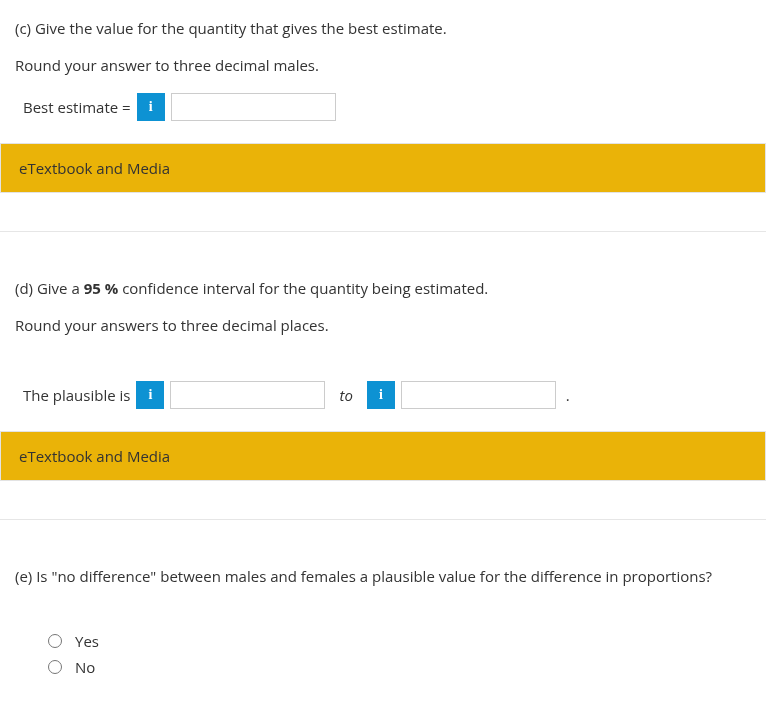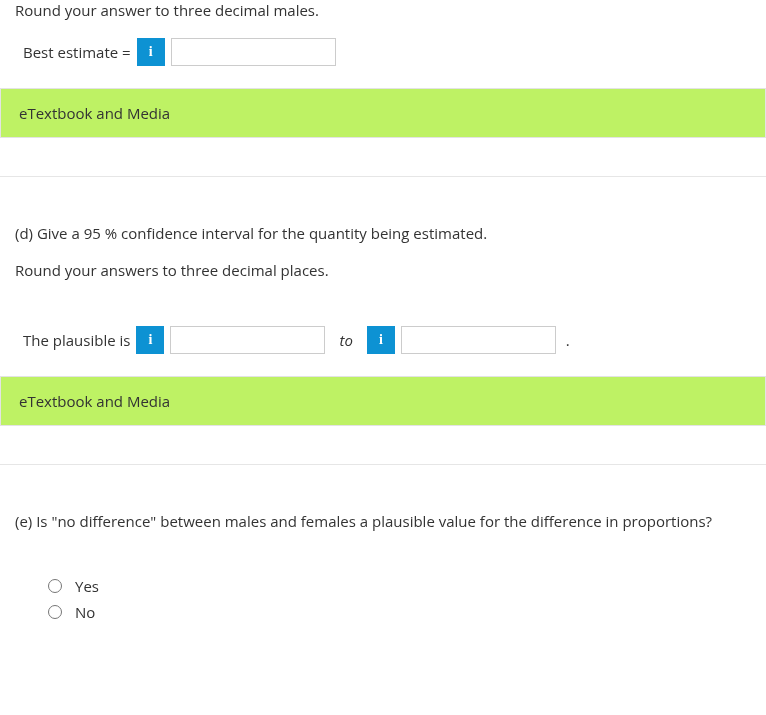--- a/index.html
+++ b/index.html
@@ -47,21 +47,21 @@
   }
   input.answer {
     height: 28px;
     border: 1px solid #ccc;
     padding: 2px 6px;
     font-size: 14px;
   }
   .w-med { width: 165px; }
   .w-sm  { width: 155px; }
   .etext {
-    background: #bef264;
+    background: #eab308;
     border: 1px solid #e3e3e3;
     padding: 14px 18px;
     font-size: 15px;
     color: #333;
     margin: 0 0 0 0;
   }
   .hr {
     border: none;
     border-top: 1px solid #e6e6e6;
     margin: 0;
@@ -74,26 +74,27 @@
   .radio-row {
     display: flex;
     align-items: flex-start;
     gap: 10px;
     height: 26px;
   }
   .radio-row input[type="radio"] {
     width: 14px;
     height: 14px;
   }
-  .bold { font-weight: 400; }
+  .bold { font-weight: 700; }
 </style>
 </head>
 <body>
 
 <div class="section">
+  <p class="prompt">(c) Give the value for the quantity that gives the best estimate.</p>
   <p class="sub">Round your answer to three decimal males.</p>
   <div class="row">
     <span class="label-inline">Best estimate  =</span>
     <span class="info-btn">i</span>
     <input class="answer w-med" type="text" value="" style="">
   </div>
 </div>
 <div class="etext">eTextbook and Media</div>
 
 <div class="spacer-lg"></div>

